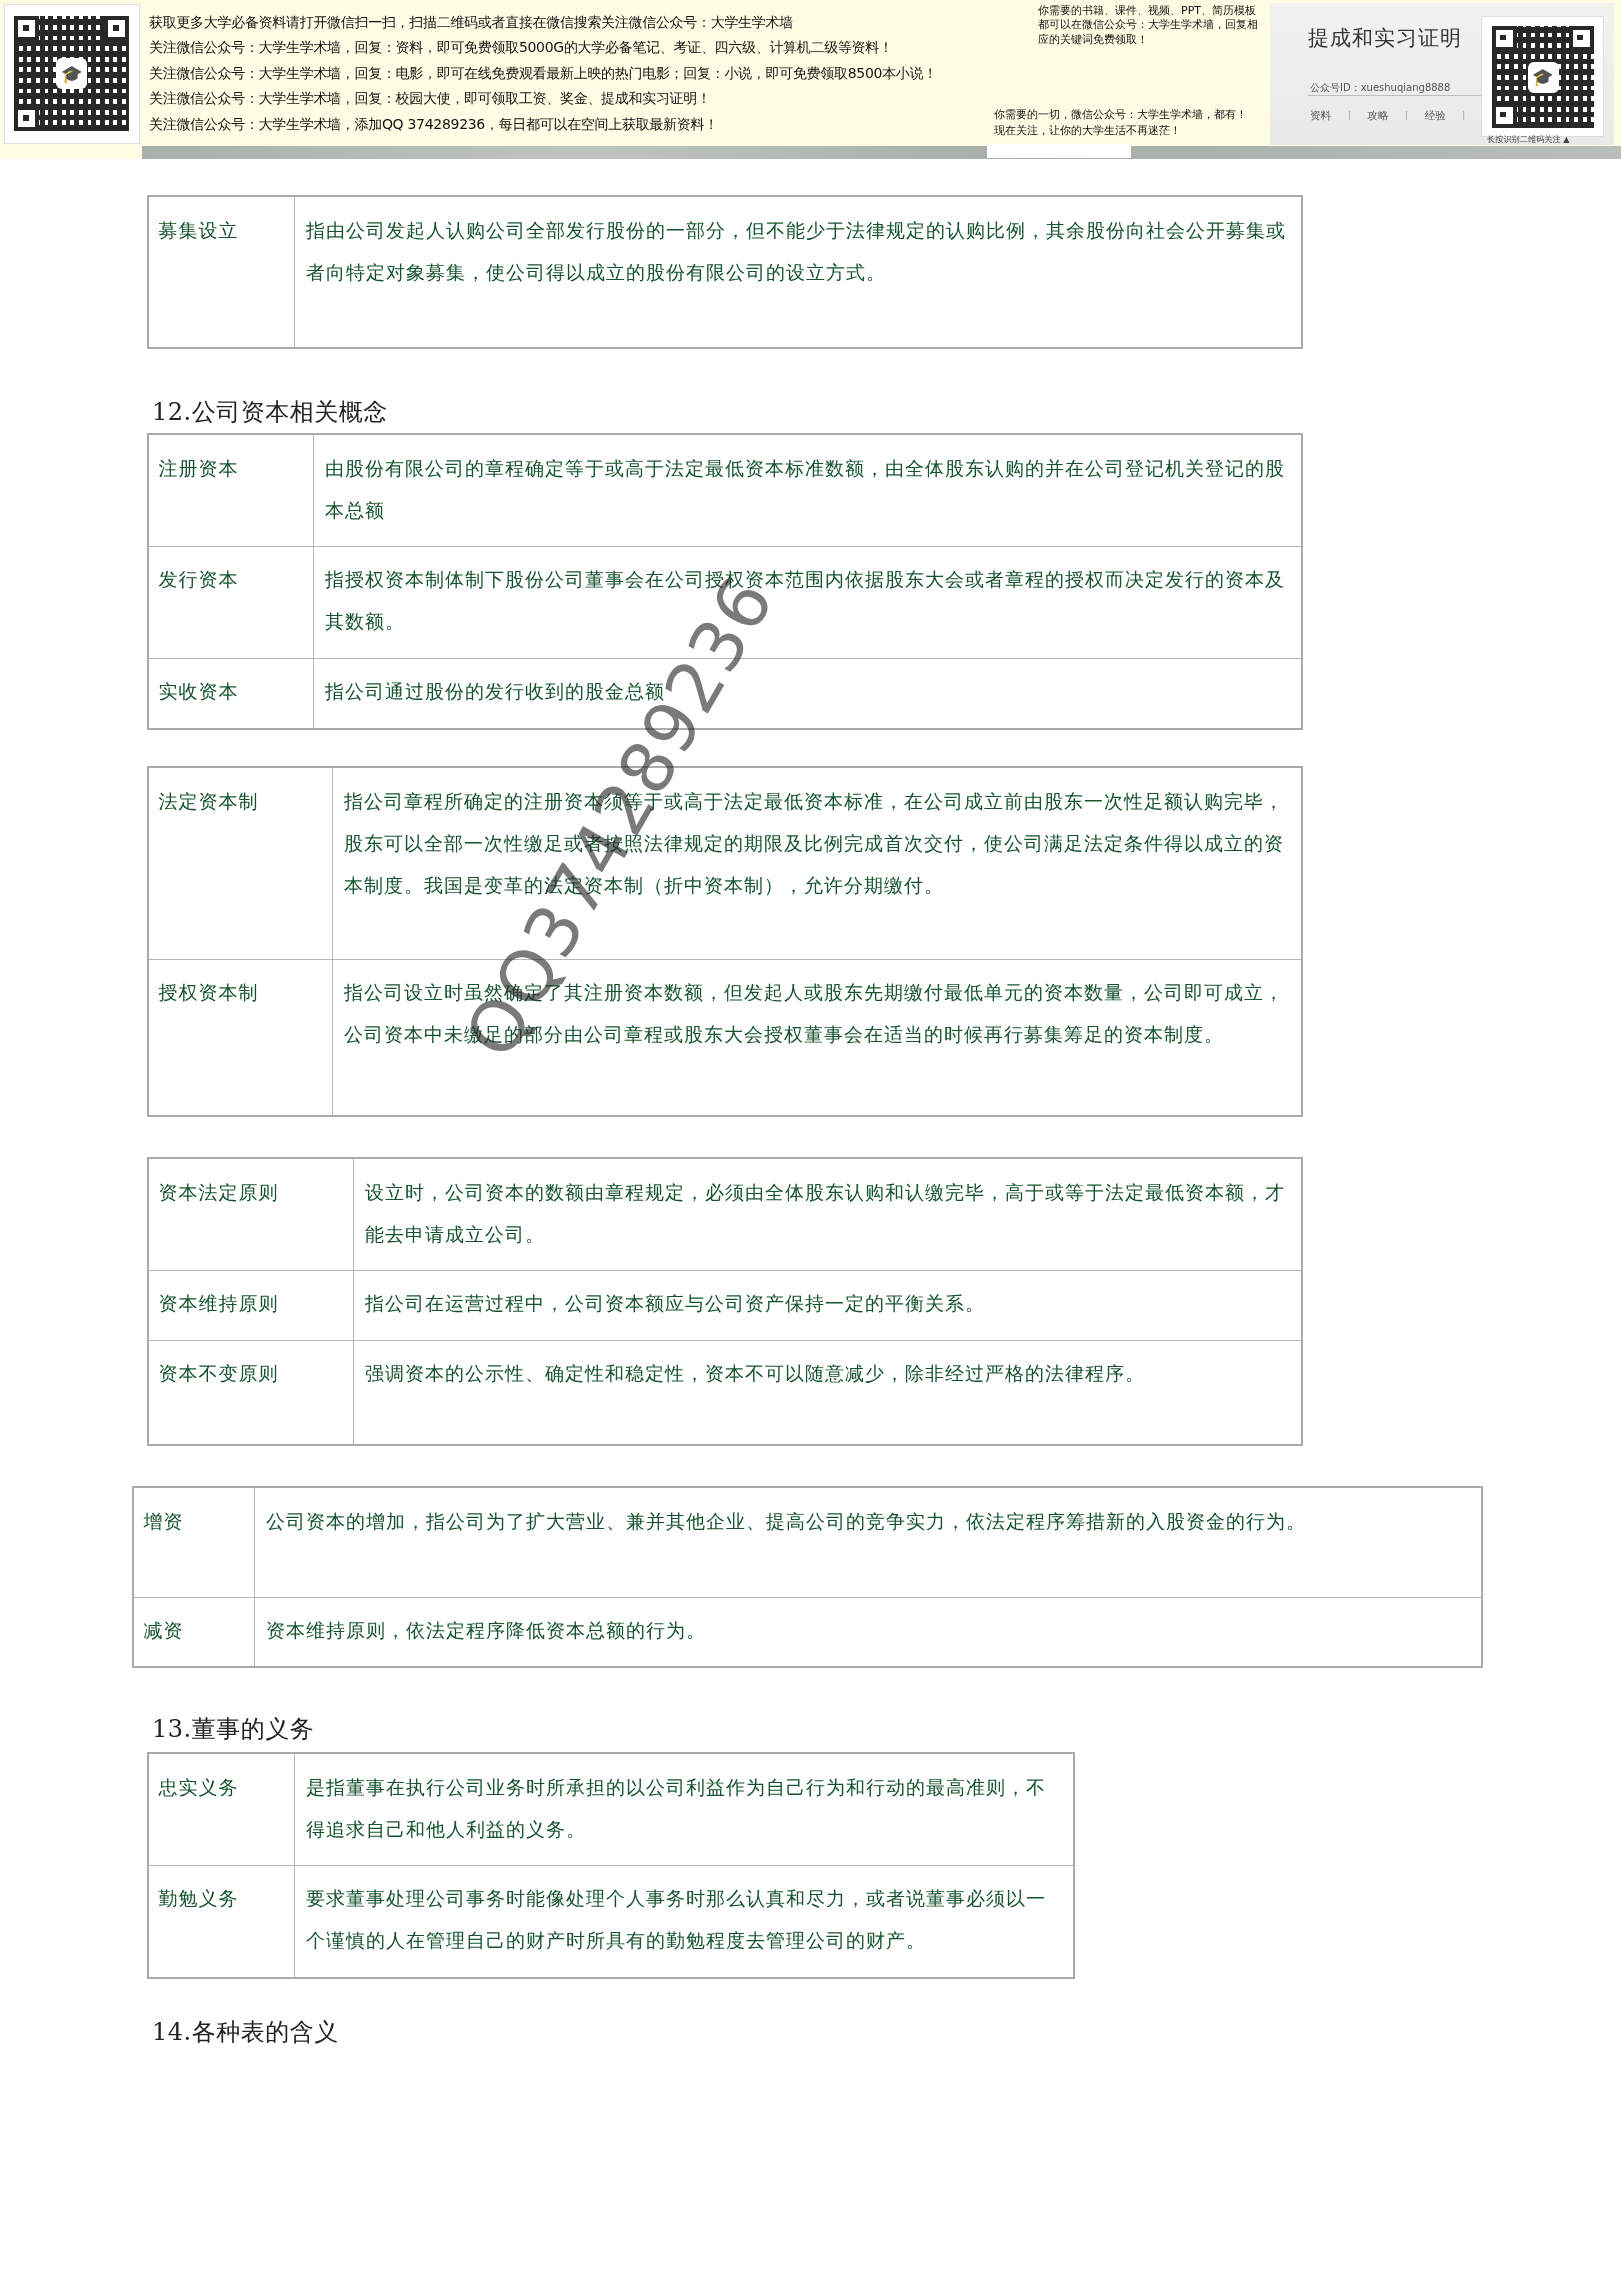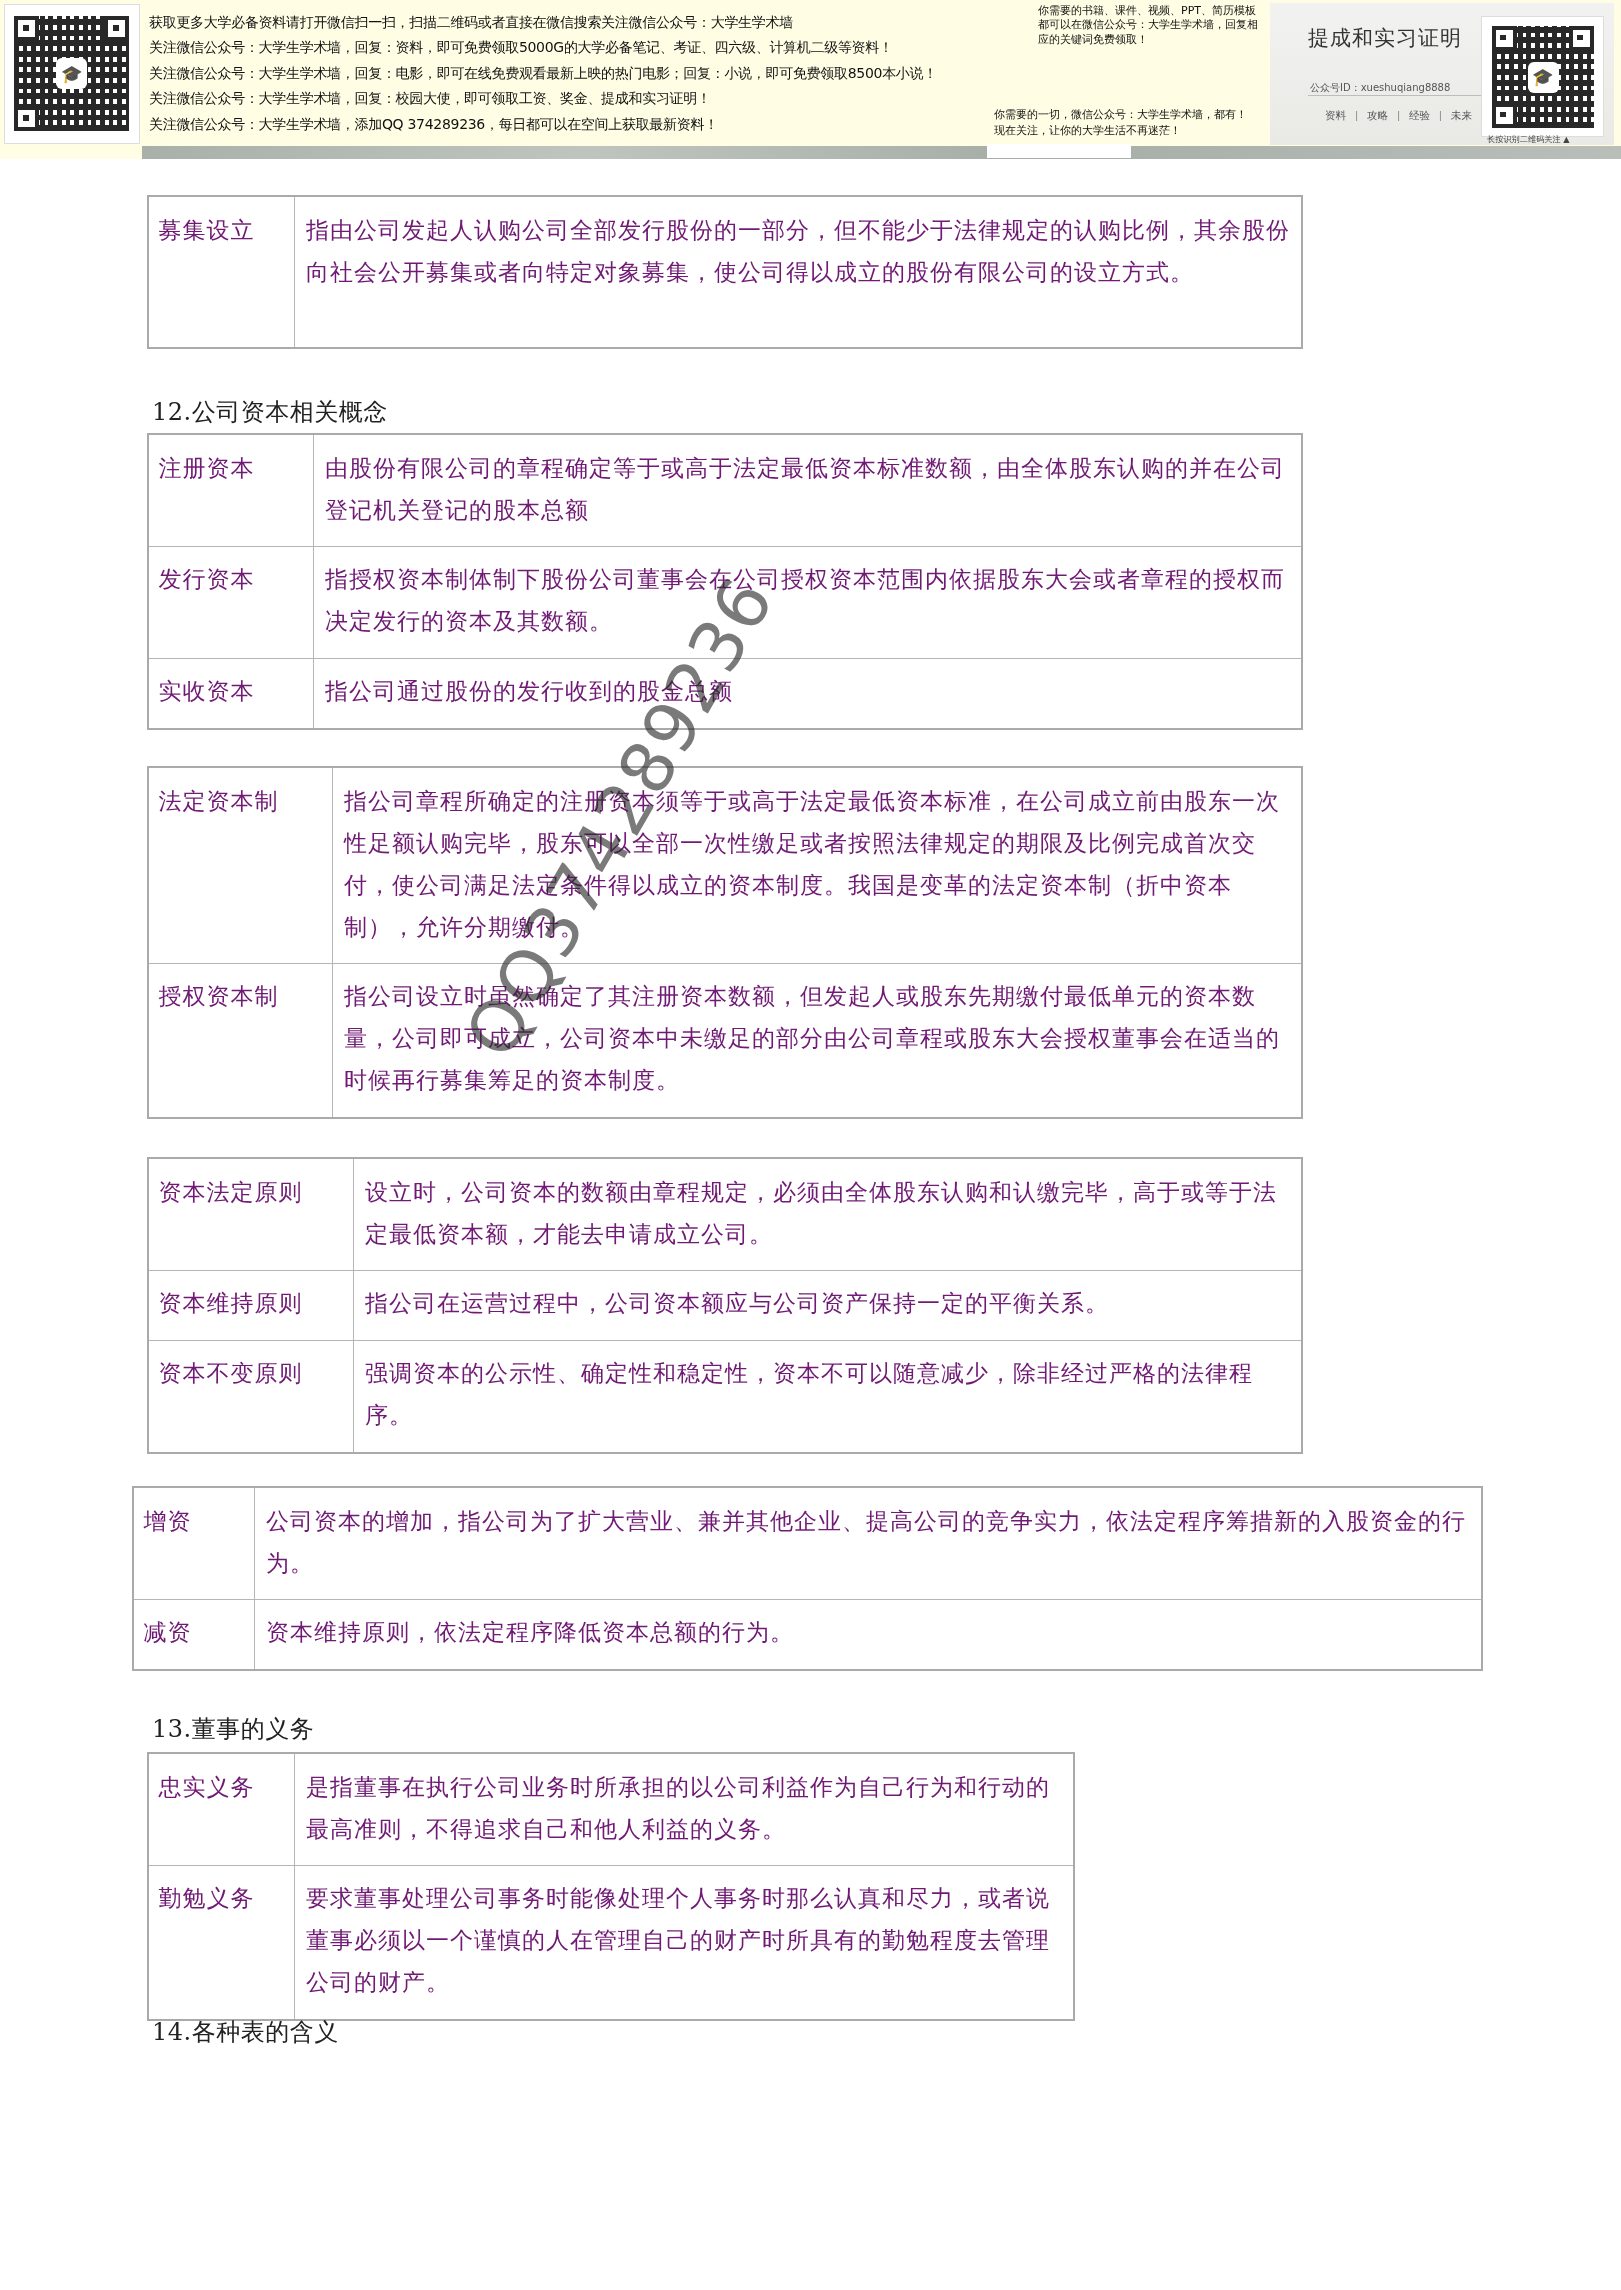--- a/index.html
+++ b/index.html
@@ -52,39 +52,39 @@
       font-family: "DejaVu Sans", "Liberation Sans", sans-serif;
       font-size: 11px; color: #111; line-height: 16.3px; white-space: nowrap;
     }
     .card {
       position: absolute; left: 1270px; top: 2.9px; width: 344px; height: 142px;
       background: linear-gradient(180deg, #f2f2f0, #e9e9e6);
     }
     .card-title { position: absolute; left: 38px; top: 21px; font-family: "DejaVu Sans", "Liberation Sans", sans-serif; font-size: 21px; color: #333; letter-spacing: 1px; }
     .card-id { position: absolute; left: 40px; top: 78px; font-family: "DejaVu Sans", "Liberation Sans", sans-serif; font-size: 10px; color: #555; }
     .card-divider { position: absolute; left: 38px; top: 92px; width: 183px; height: 1px; background: #bdbdbd; }
-    .card-links { position: absolute; left: 40px; top: 106px; font-family: Liberation Sans, sans-serif; font-size: 10.6px; color: #555; display: flex; gap: 9px; margin-left: 15px; }
+    .card-links { position: absolute; left: 40px; top: 106px; font-family: Liberation Serif, serif; font-size: 10.6px; color: #555; display: flex; gap: 17px; }
     .card-links .sep { color: #888; }
     .qr-right { left: 1481px; top: 16.3px; width: 121px; height: 119px; }
     .qr-right .qr-grid { width: 102px; height: 102px; }
     .qr-right .qr-logo { left: 36px; top: 36px; }
     .card-caption { position: absolute; left: 1487px; top: 134px; font-family: "DejaVu Sans", "Liberation Sans", sans-serif; font-size: 8.2px; color: #444; }
 
     
     .section-title {
       position: absolute; left: 152px;
       font-size: 24px; color: #222; letter-spacing: 0.5px;
     }
     table.def {
       position: absolute; border-collapse: collapse; table-layout: fixed;
       border: 2.9px solid #aaaaaa;
     }
     table.def td {
       border: 1.9px solid #b5b5b5; vertical-align: top;
-      font-size: 23px; line-height: 42px; color: #701a75;
+      font-size: 19px; line-height: 42px; color: #14532d;
       padding: 11.5px 9.6px 15.4px 11.5px; letter-spacing: 1px;
     }
     table.def td.term { padding-left: 9.6px; white-space: nowrap; }
     .watermark {
       position: absolute; left: 485px; top: 1009px;
       font-family: "DejaVu Sans", "Liberation Sans", sans-serif;
       font-size: 71px; color: rgba(40,40,40,0.62); letter-spacing: 1.9px;
       transform: rotate(-60deg); transform-origin: left center;
       white-space: nowrap; pointer-events: none;
     }

